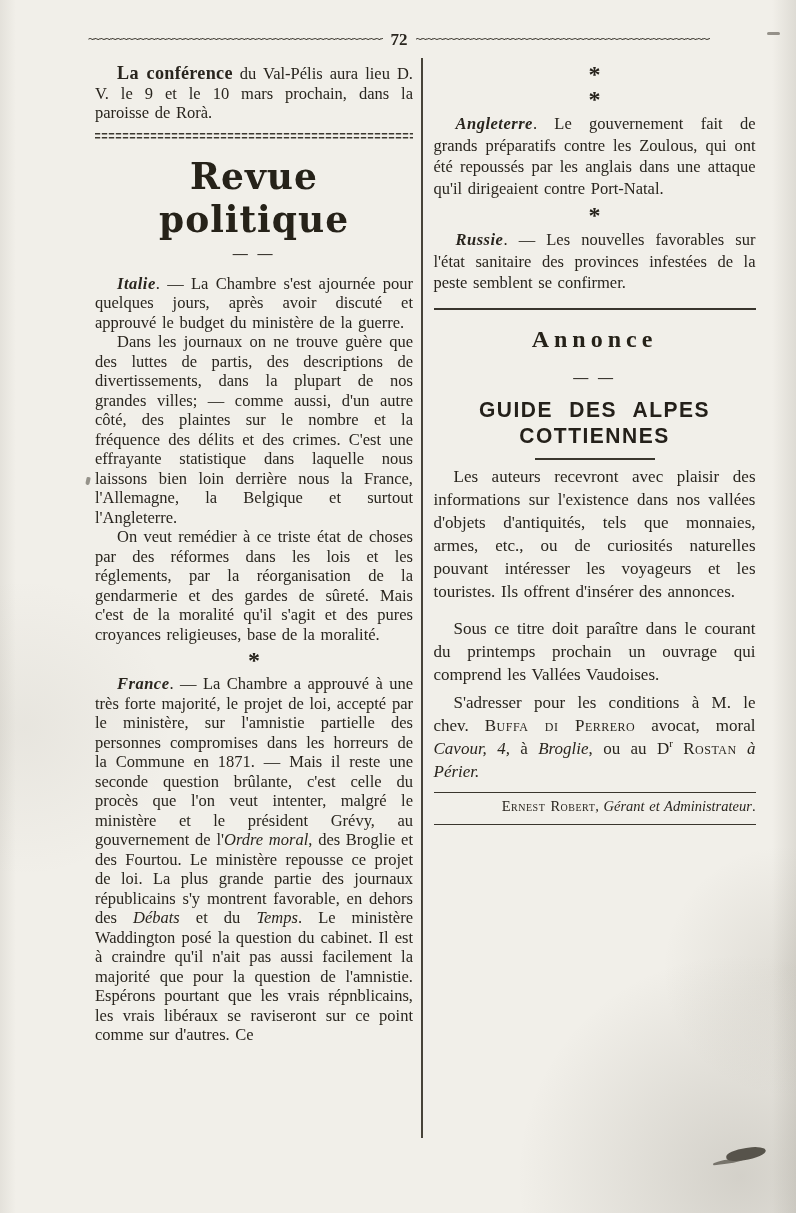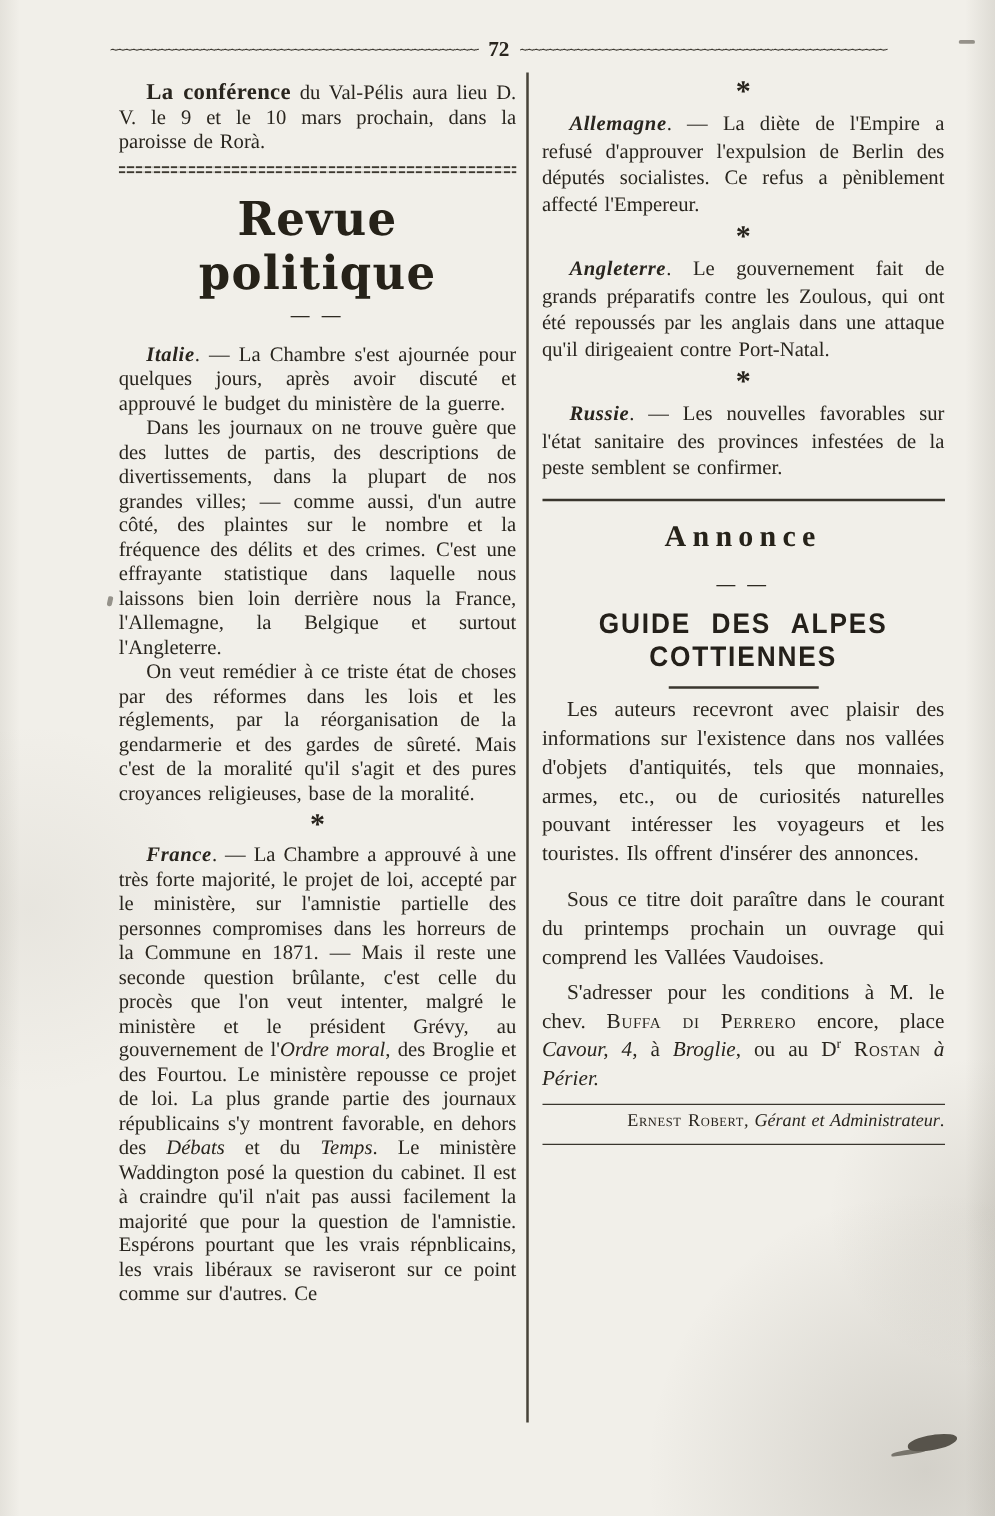--- a/index.html
+++ b/index.html
@@ -88,35 +88,34 @@
       <p><span>Dans les journaux on ne trouve guère que des luttes de partis, des descriptions de divertissements, dans la plupart de nos grandes villes; — comme aussi, d'un autre côté, des plaintes sur le nombre et la fréquence des délits et des crimes. C'est une effrayante statistique dans laquelle nous laissons bien loin derrière nous la France, l'Allemagne, la Belgique et surtout l'Angleterre.</span></p>
       <p><span>On veut remédier à ce triste état de choses par des réformes dans les lois et les réglements, par la réorganisation de la gendarmerie et des gardes de sûreté. Mais c'est de la moralité qu'il s'agit et des pures croyances religieuses, base de la moralité.</span></p>
       <div class="star-div">*</div>
       <p><span class="seg-lead">France</span><span>. — La Chambre a approuvé à une très forte majorité, le projet de loi, accepté par le ministère, sur l'amnistie partielle des personnes compromises dans les horreurs de la Commune en 1871. — Mais il reste une seconde question brûlante, c'est celle du procès que l'on veut intenter, malgré le ministère et le président Grévy, au gouvernement de l'</span><span class="seg-i">Ordre moral</span><span>, des Broglie et des Fourtou. Le ministère repousse ce projet de loi. La plus grande partie des journaux républicains s'y montrent favorable, en dehors des </span><span class="seg-i">Débats</span><span> et du </span><span class="seg-i">Temps</span><span>. Le ministère Waddington posé la question du cabinet. Il est à craindre qu'il n'ait pas aussi facilement la majorité que pour la question de l'amnistie. Espérons pourtant que les vrais répnblicains, les vrais libéraux se raviseront sur ce point comme sur d'autres. Ce</span></p>
     </div>
 
     <div class="divider"></div>
 
     <div class="col-right">
       <div class="star-div">*</div>
-      <p class="news"><span class="seg-lead">Allemagne</span><span>. — La diète de l'Empire a refusé d'approuver l'expulsion de Berlin des députés socialistes. Ce refus a pèniblement affecté l'Empereur.</span></p>
       <div class="star-div">*</div>
       <p class="news"><span class="seg-lead">Angleterre</span><span>. Le gouvernement fait de grands préparatifs contre les Zoulous, qui ont été repoussés par les anglais dans une attaque qu'il dirigeaient contre Port-Natal.</span></p>
       <div class="star-div">*</div>
       <p class="news"><span class="seg-lead">Russie</span><span>. — Les nouvelles favorables sur l'état sanitaire des provinces infestées de la peste semblent se confirmer.</span></p>
 
       <div class="rule"></div>
       <div class="annonce-title">Annonce</div>
       <div class="dash-div">— —</div>
       <div class="guide-title">GUIDE DES ALPES COTTIENNES</div>
       <div class="short-rule"></div>
 
       <p class="annonce"><span>Les auteurs recevront avec plaisir des informations sur l'existence dans nos vallées d'objets d'antiquités, tels que monnaies, armes, etc., ou de curiosités naturelles pouvant intéresser les voyageurs et les touristes. Ils offrent d'insérer des annonces.</span></p>
       <p class="annonce" style="margin-top:14px;"><span>Sous ce titre doit paraître dans le courant du printemps prochain un ouvrage qui comprend les Vallées Vaudoises.</span></p>
-      <p class="annonce"><span>S'adresser pour les conditions à M. le chev. </span><span class="seg-sc">Buffa di Perrero</span><span> encore, place </span><span class="seg-i">Cavour, 4,</span><span> à </span><span class="seg-i">Broglie</span><span>, ou au D</span><span class="seg-sup">r</span><span> </span><span class="seg-sc">Rostan</span><span> </span><span class="seg-i">à Périer.</span></p>
+      <p class="annonce"><span>S'adresser pour les conditions à M. le chev. </span><span class="seg-sc">Buffa di Perrero</span><span> avocat, moral </span><span class="seg-i">Cavour, 4,</span><span> à </span><span class="seg-i">Broglie</span><span>, ou au D</span><span class="seg-sup">r</span><span> </span><span class="seg-sc">Rostan</span><span> </span><span class="seg-i">à Périer.</span></p>
 
       <div class="rule-thin"></div>
       <p class="gerant"><span class="seg-sc">Ernest Robert</span><span>, </span><span class="seg-i">Gérant et Administrateur</span><span>.</span></p>
       <div class="rule-thin"></div>
     </div>
   </div>
 
   <div class="smudge"></div>
 </div>
 

